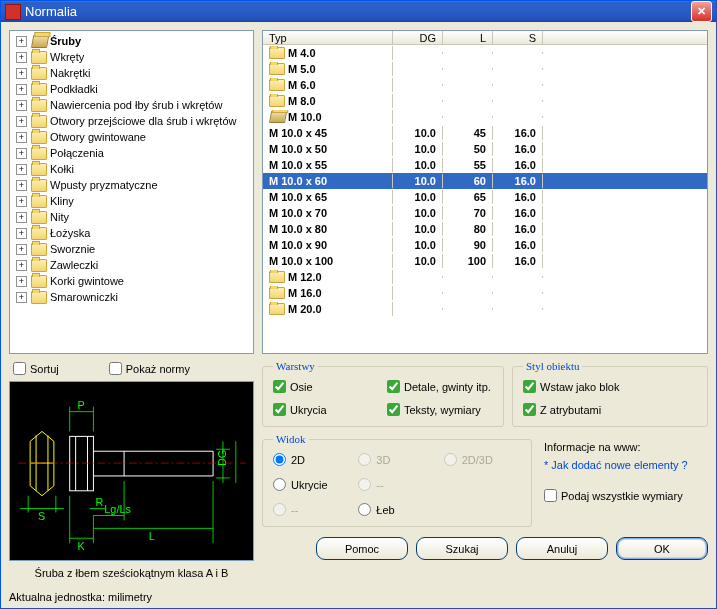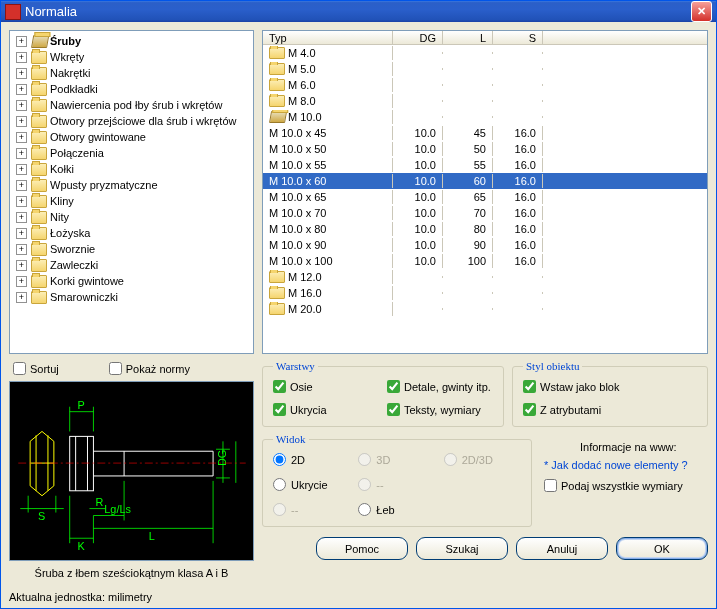--- a/index.html
+++ b/index.html
@@ -22,21 +22,21 @@
 .tree-item .label { }
 .tree-item.bold .label { font-weight: bold; }
 .list-panel { flex: 1; background: #fff; border: 1px solid #7f9db9; display: flex; flex-direction: column; }
 .list-header { display: flex; background: #ece9d8; border-bottom: 1px solid #cbc7b8; height: 14px; }
 .list-header .col, .list-row .col { padding: 1px 6px; border-right: 1px solid #cbc7b8; overflow: hidden; }
 .list-header .col { background: linear-gradient(#fff,#ece9d8); }
 .col-typ { width: 130px; text-align: left; }
 .col-dg { width: 50px; text-align: right; }
 .col-l { width: 50px; text-align: right; }
 .col-s { width: 50px; text-align: right; }
-.list-body { flex: 1; overflow-y: scroll; overflow-x: hidden; }
+.list-body { flex: 1; overflow-y: scroll; overflow-x: hidden; font-weight: bold; }
 .list-row { display: flex; height: 16px; align-items: center; cursor: pointer; }
 .list-row .col-typ { display: flex; align-items: center; }
 .list-row.selected { background: #316ac5; color: #fff; }
 .indent0 { padding-left: 2px; }
 .indent1 { padding-left: 18px; }
 .folder-icon-sm { width: 16px; height: 12px; margin-right: 3px; flex-shrink: 0;}
 
 .mid-row { display: flex; gap: 8px; }
 .left-mid { width: 245px; display: flex; flex-direction: column; gap: 4px;}
 .checkrow { display: flex; gap: 50px; padding: 2px 4px; }
@@ -56,21 +56,21 @@
 .fs-widok { flex: 1; }
 .fs-info { width: 168px; border: none; padding: 8px 4px;}
 .checkgrid { display: grid; grid-template-columns: 1fr 1fr; gap: 10px 8px; }
 .gcheck { display: flex; align-items: center; gap: 4px; cursor: pointer;}
 .gcheck input[type=checkbox] { width: 13px; height: 13px; accent-color: #39a838;}
 .radiogrid { display: grid; grid-template-columns: 1fr 1fr 1fr; gap: 12px 8px; }
 .radio { display: flex; align-items: center; gap: 5px; cursor: pointer;}
 .radio.disabled { color: #aca899; }
 .radio input { width: 13px; height: 13px; }
 .link { color: #0046d5; cursor: pointer; margin: 6px 0; display: block;}
-.info-label { margin-bottom: 2px; margin-left: 36px;}
+.info-label { margin-bottom: 2px;}
 
 .buttons { display: flex; gap: 8px; justify-content: flex-end; padding-top: 4px; }
 .btn { width: 92px; height: 23px; background: linear-gradient(#fff,#ece9d8); border: 1px solid #003c74; border-radius: 9px; cursor: pointer; font-size: 11px;}
 .btn.default { box-shadow: 0 0 0 1px #88aee8 inset, 0 0 0 2px #c2d5f1 inset; }
 </style>
 </head>
 <body>
 
 <div class="window">
   <div class="titlebar">
@@ -459,21 +459,21 @@
               <label class="radio">
                   <input type="radio" name="w" style="">
                   <span>Łeb</span>
                 </label>
               <span></span>
             </div>
           </fieldset>
           <div class="fs-info">
             <div class="info-label">Informacje na www:</div>
             <a class="link">* Jak dodać nowe elementy ?</a>
-            <label class="gcheck" style="margin-top:8px">
+            <label class="gcheck" style="margin-top:18px">
                 <input type="checkbox" style="">
                 <span>Podaj wszystkie wymiary</span>
               </label>
           </div>
         </div>
         <div class="buttons">
           <button class="btn">Pomoc</button>
           <button class="btn">Szukaj</button>
           <button class="btn">Anuluj</button>
           <button class="btn default">OK</button>

